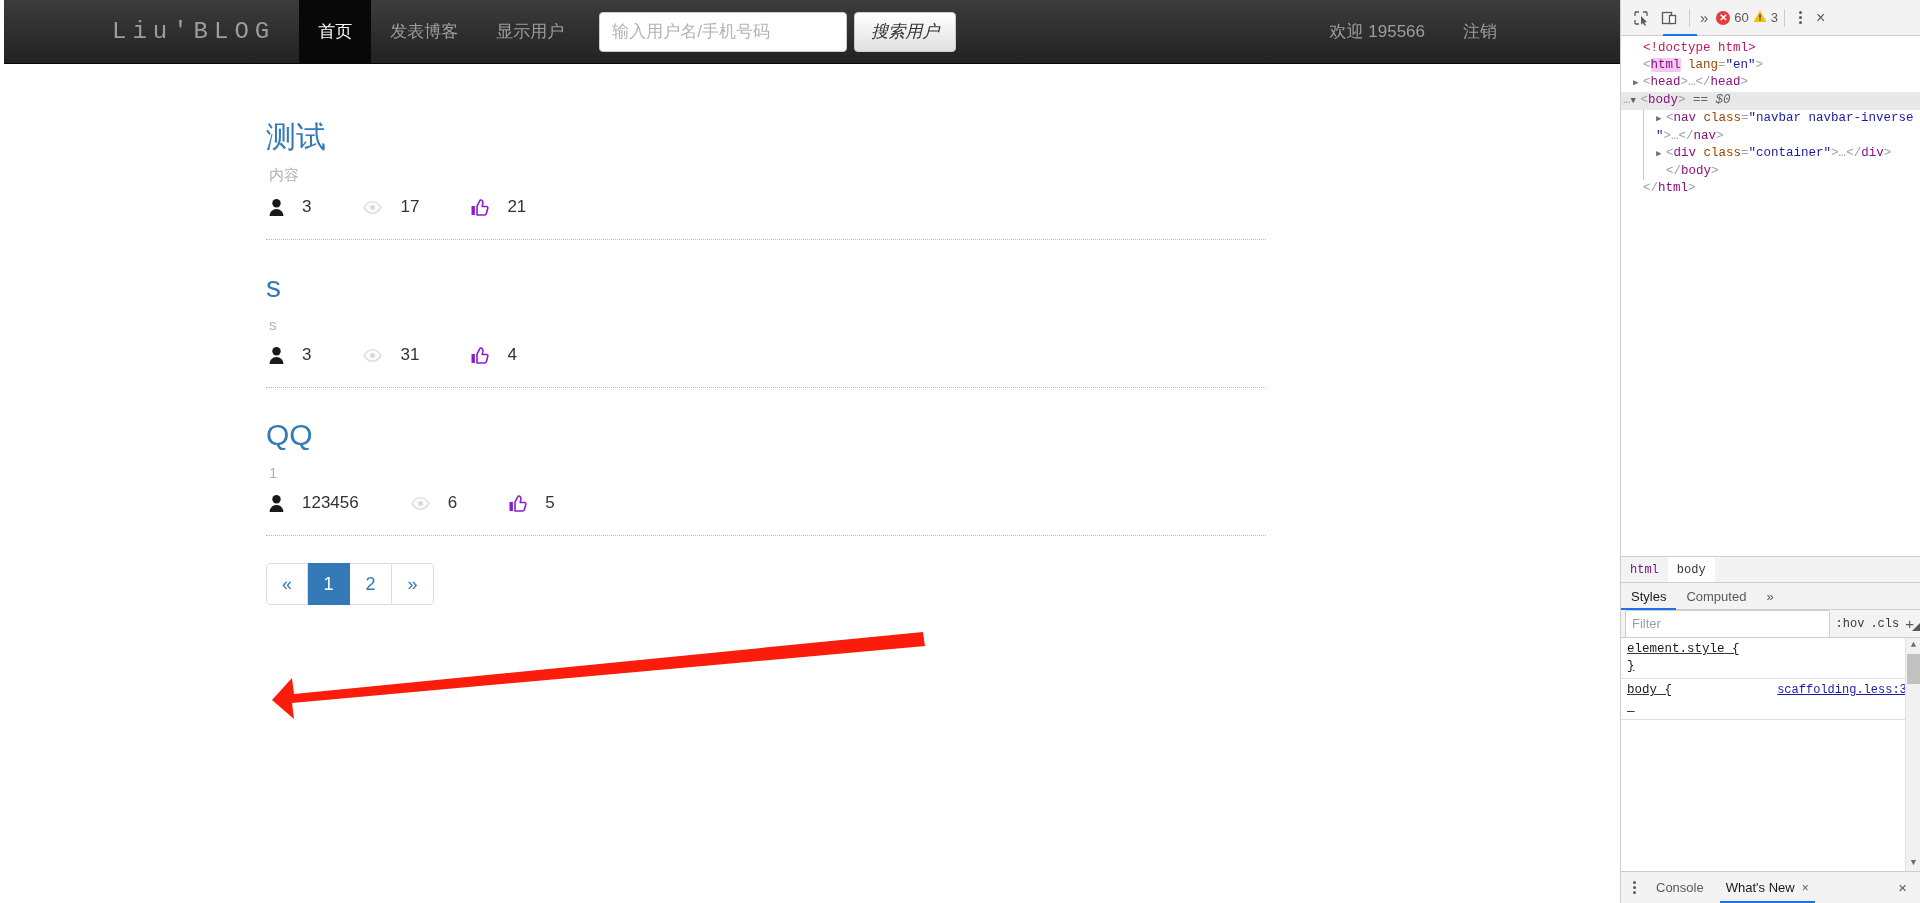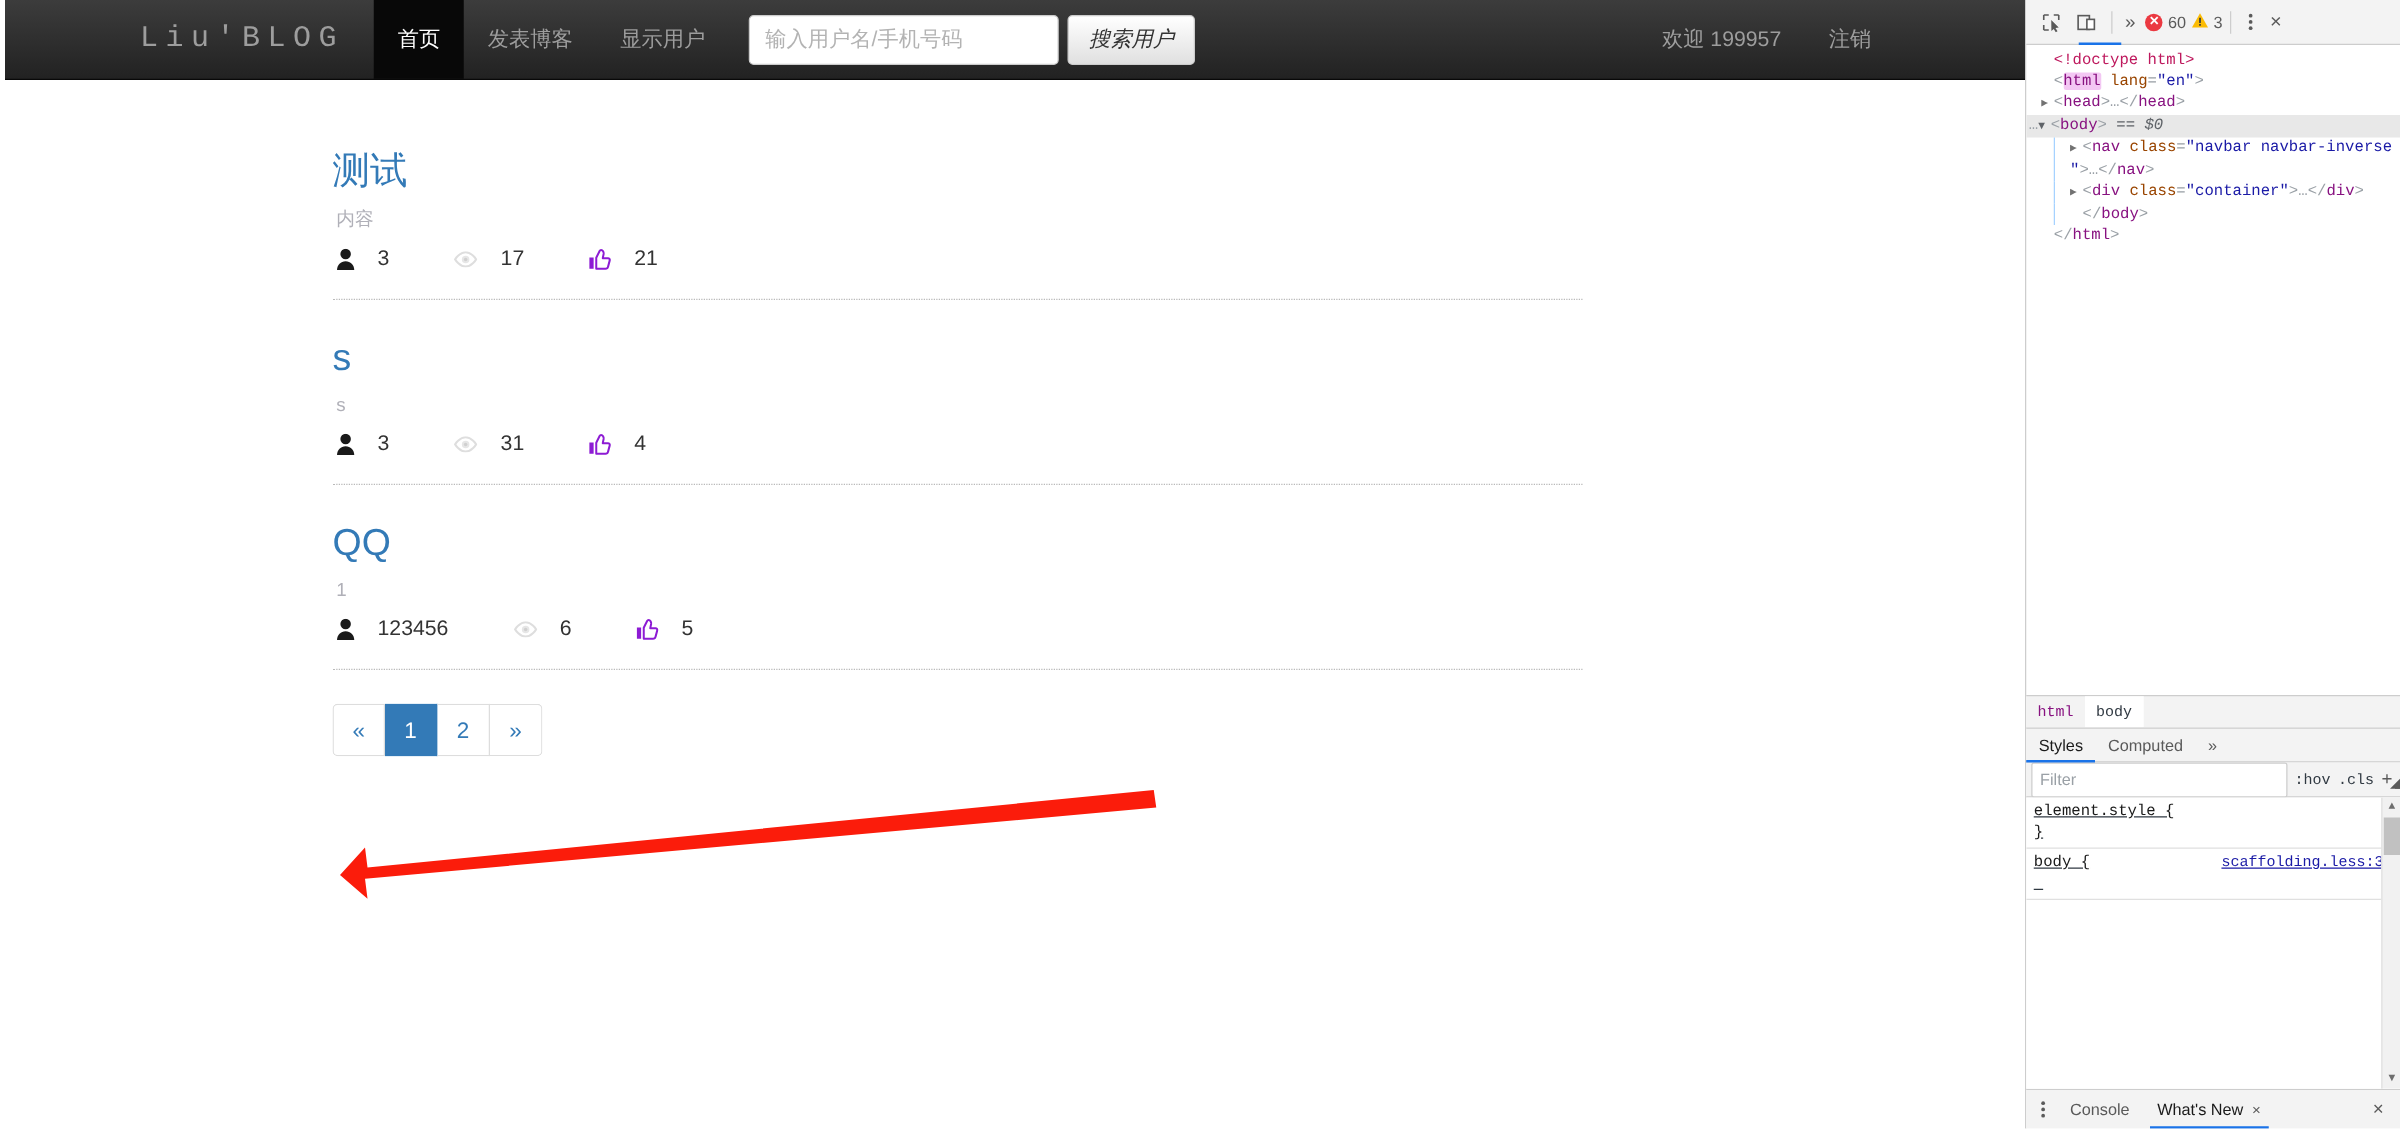--- a/index.html
+++ b/index.html
@@ -325,21 +325,21 @@
         </li>
         <li>
           <a class="nav-link" href="#">显示用户</a>
         </li>
       </ul>
       <div class="nav-form">
         <input class="search-input" type="text" placeholder="输入用户名/手机号码" style="">
         <button class="search-btn">搜索用户</button>
       </div>
       <div class="nav-right">
-        <a class="nav-link" href="#">欢迎 199957</a>
+        <a class="nav-link" href="#">欢迎 195566</a>
         <a class="nav-link" href="#">注销</a>
       </div>
     </nav>
 
     <div class="container">
 
       <div class="post">
         <h2 class="post-title">测试</h2>
         <p class="post-body">内容</p>
         <div class="post-stats">

